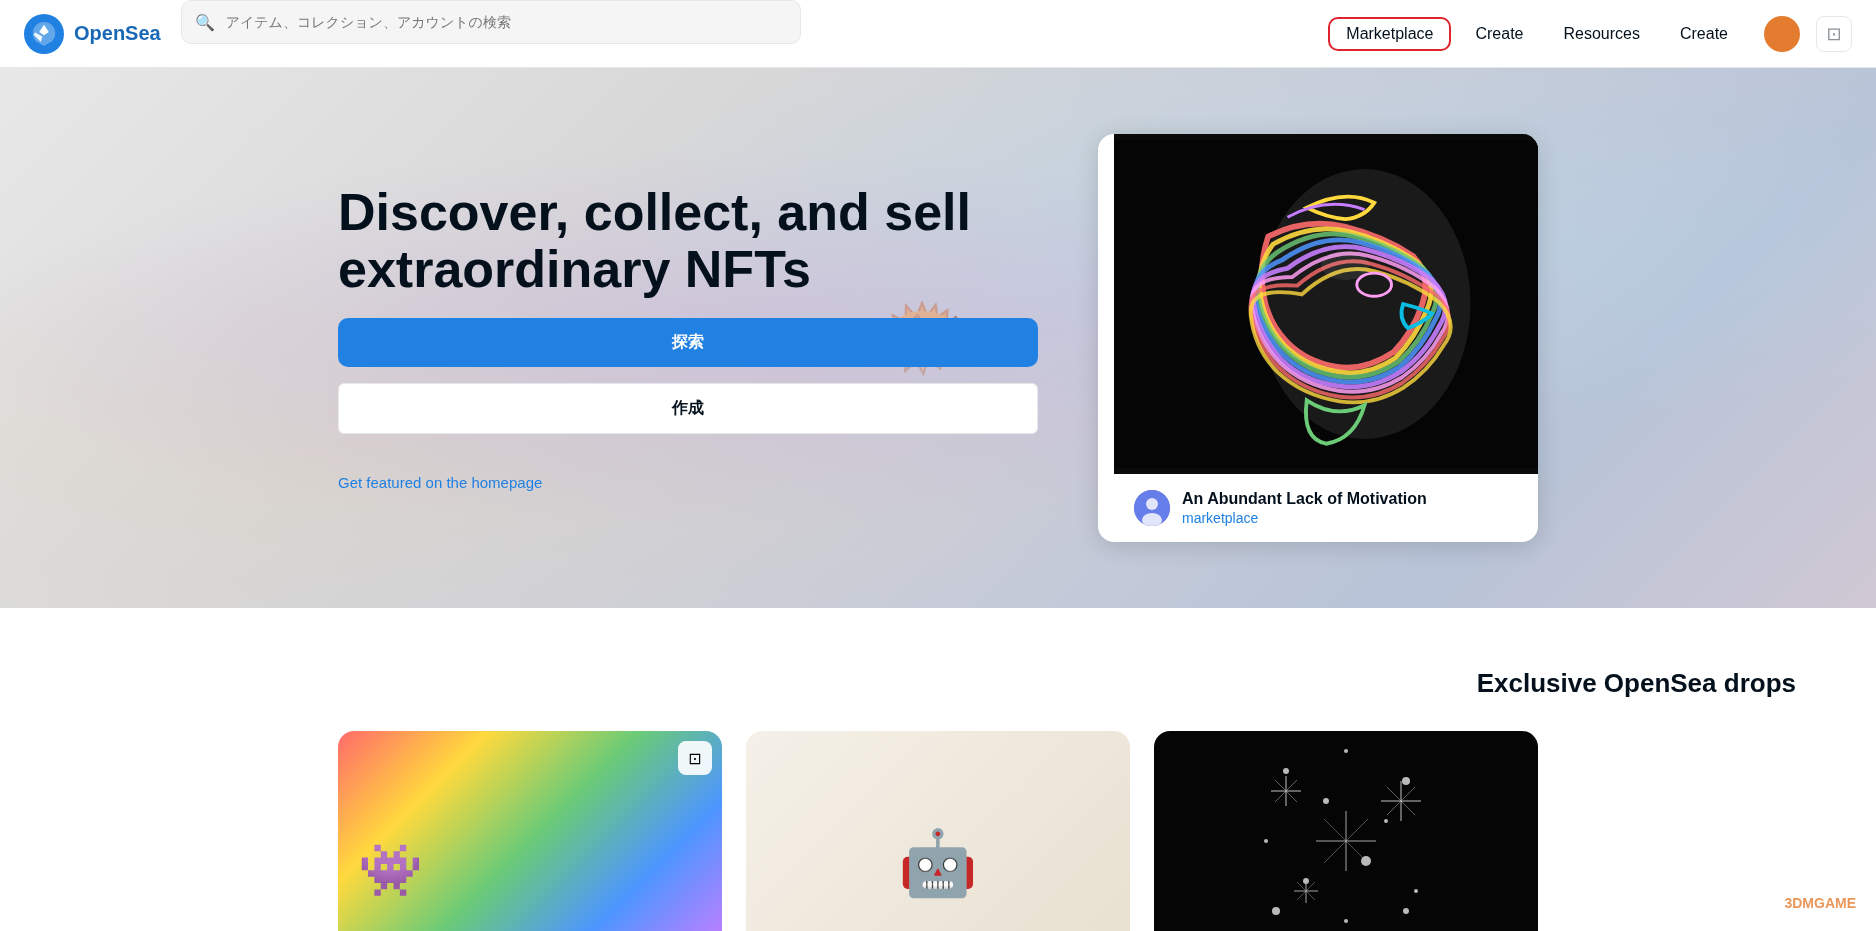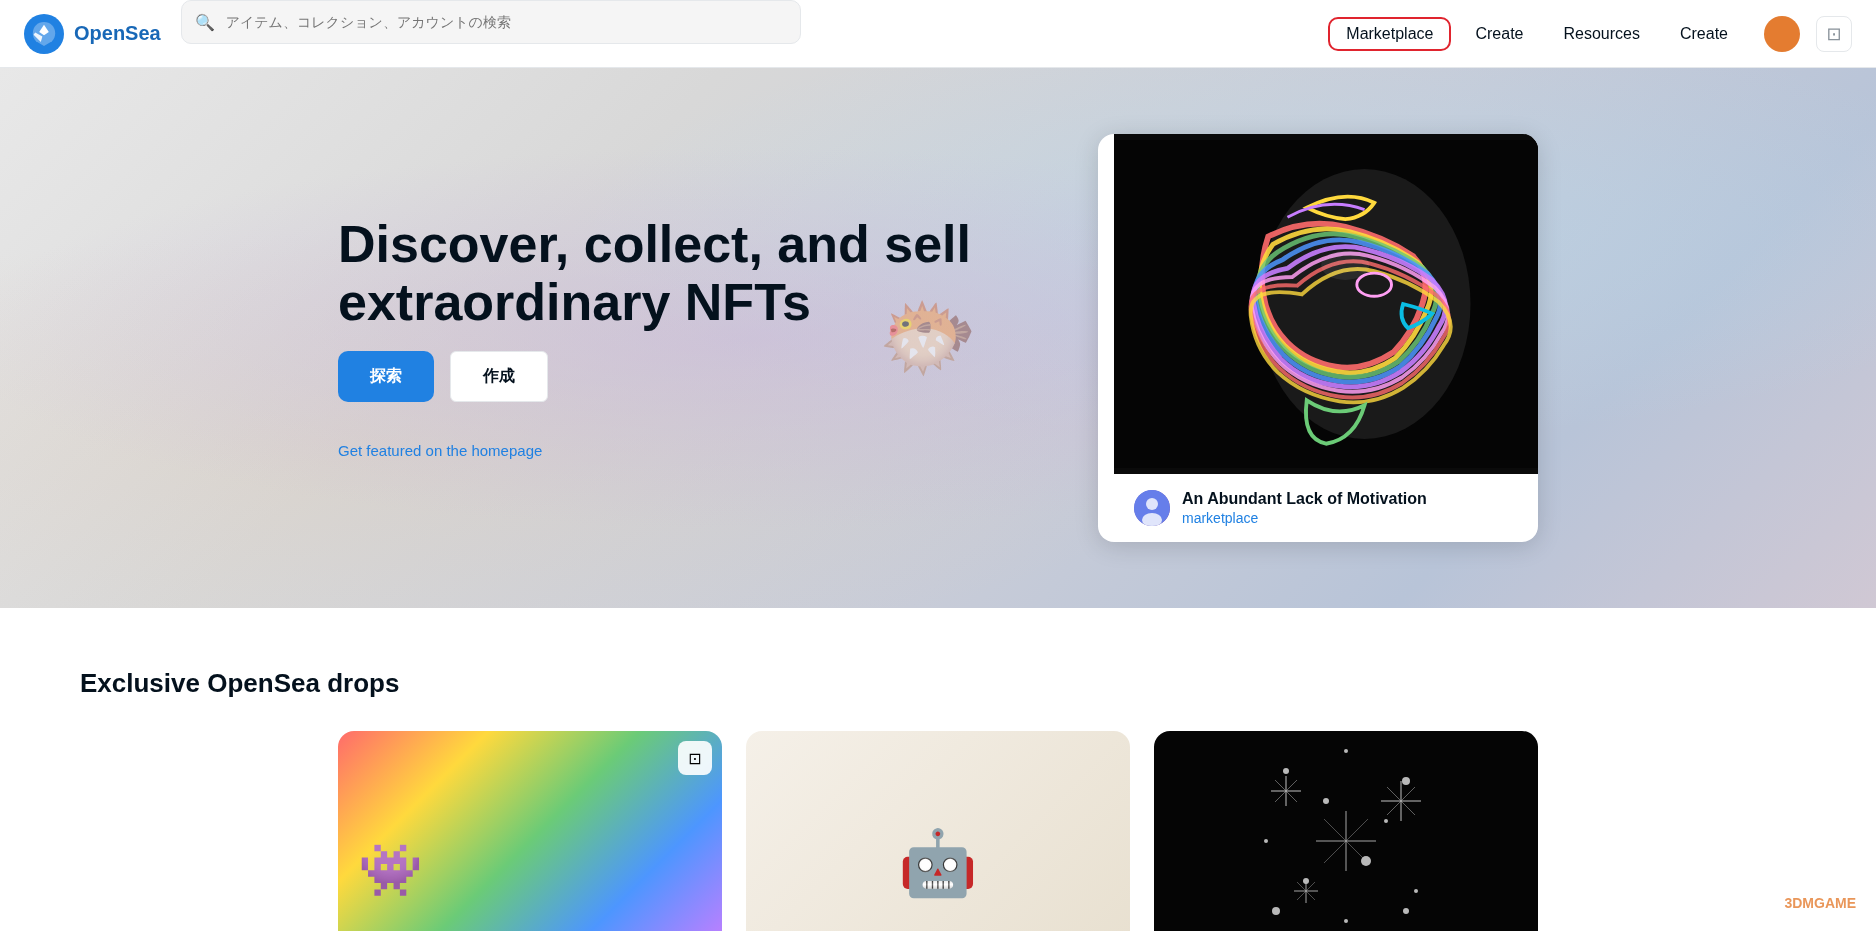--- a/index.html
+++ b/index.html
@@ -140,20 +140,21 @@
     .hero-subtitle {
       font-size: 22px;
       color: #353840;
       margin-bottom: 36px;
       line-height: 1.4;
     }
     .hero-buttons {
       display: flex;
       gap: 16px;
       margin-bottom: 40px;
+      flex-direction: column;
     }
     .btn-explore {
       padding: 14px 32px;
       background: #2081e2;
       color: #fff;
       border: none;
       border-radius: 10px;
       font-size: 16px;
       font-weight: 600;
       cursor: pointer;
@@ -252,21 +253,21 @@
 
     
     .drops-section {
       padding: 60px 80px 40px;
       background: #fff;
     }
     .drops-title {
       font-size: 26px;
       font-weight: 700;
       color: #04111d;
-      text-align: left;
+      text-align: right;
       margin-bottom: 32px;
     }
     .drops-grid {
       display: grid;
       grid-template-columns: repeat(3, 1fr);
       gap: 24px;
       max-width: 1200px;
       margin: 0 auto;
     }
     .drop-card {

